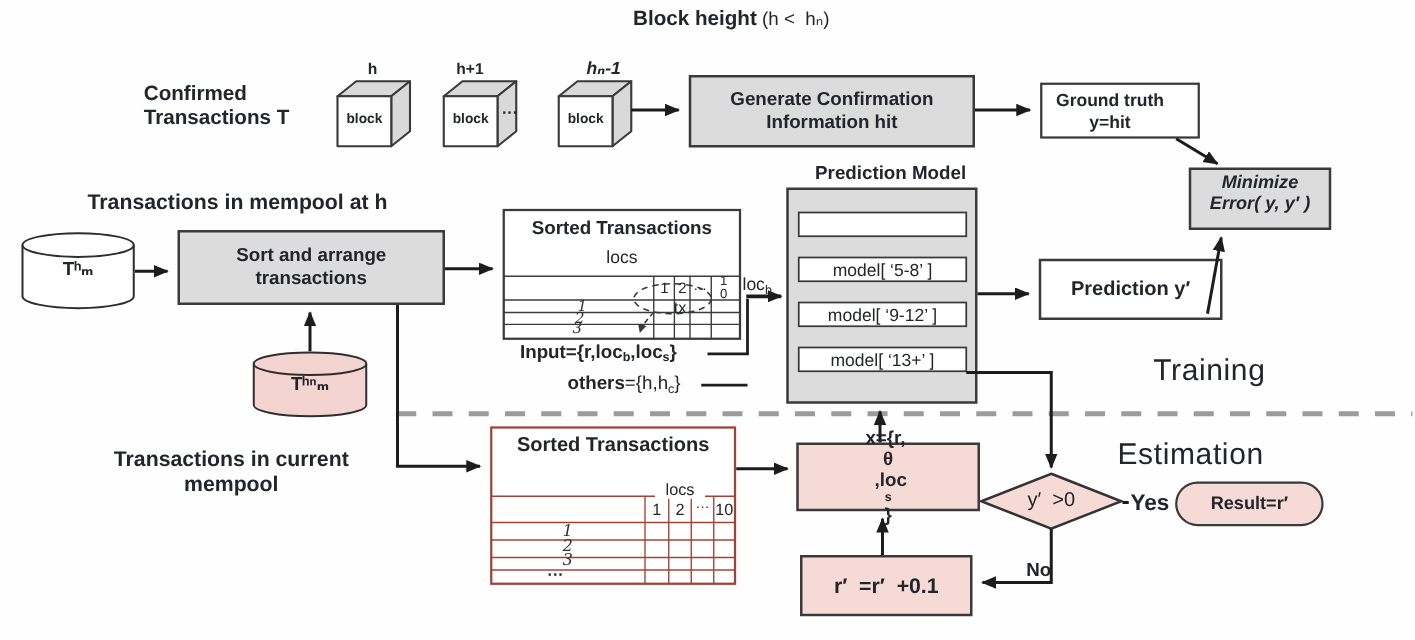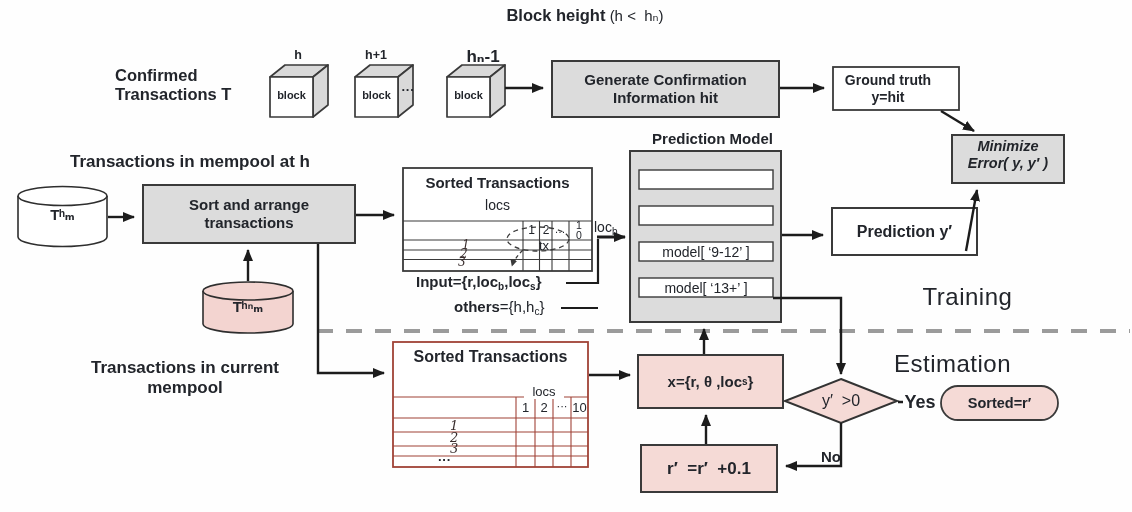--- a/index.html
+++ b/index.html
@@ -136,21 +136,21 @@
     <span class="pre">(h &lt;  hₙ)</span>
   </div>
 
   <div class="t b lh" style="left:115px;top:66px;width:155px;font-size:16.5px;">
     <span style="display:block;">Confirmed</span>
     <span style="display:block;">Transactions T</span>
   </div>
 
   <div class="t b" style="left:286px;top:48px;width:24px;text-align:center;font-size:12.5px;">h</div>
   <div class="t b" style="left:358px;top:48px;width:36px;text-align:center;font-size:12.5px;">h+1</div>
-  <div class="t b" style="left:462px;top:46px;width:42px;text-align:center;font-size:17px;">hₙ-1</div>
+  <div class="t b" style="left:462px;top:46px;width:42px;text-align:center;font-size:14px;font-style:italic;">hₙ-1</div>
   <div class="t b" style="left:270px;top:89px;width:43px;text-align:center;font-size:11px;">block</div>
   <div class="t b" style="left:355px;top:89px;width:43px;text-align:center;font-size:11px;">block</div>
   <div class="t b" style="left:447px;top:89px;width:43px;text-align:center;font-size:11px;">block</div>
   <div class="t b" style="left:398px;top:82px;width:20px;text-align:center;font-size:13px;">···</div>
 
   <div class="t c b lh" style="left:552px;top:61px;width:227px;height:56px;font-size:15px;">
     <span>Generate Confirmation</span>
     <span>Information hit</span>
   </div>
 
@@ -200,39 +200,40 @@
     <span class="b">Input</span><span class="b">={r,loc</span><span class="sub b">b</span><span class="b">,loc</span><span class="sub b">s</span><span class="b">}</span>
   </div>
   <div class="t" style="left:454px;top:298px;font-size:15px;">
     <span class="b">others</span><span>={h,h</span><span class="sub">c</span><span>}</span>
   </div>
   <div class="t" style="left:594px;top:219px;width:40px;font-size:14px;">
     <span>loc</span><span class="sub">b</span>
   </div>
 
   <div class="t b" style="left:630px;top:130px;width:165px;text-align:center;font-size:15px;">Prediction Model</div>
+  <div class="t c" style="left:639px;top:206px;width:134px;height:19px;font-size:14px;">model[ ‘5-8’ ]</div>
   <div class="t c" style="left:639px;top:242px;width:134px;height:19px;font-size:14px;">model[ ‘9-12’ ]</div>
   <div class="t c" style="left:639px;top:278px;width:134px;height:19px;font-size:14px;">model[ ‘13+’ ]</div>
 
   <div class="t big" style="left:885px;top:283px;width:165px;text-align:center;">Training</div>
   <div class="t big" style="left:855px;top:340px;width:195px;text-align:center;margin-top:10px;">Estimation</div>
 
   <div class="t b" style="left:395px;top:348px;width:191px;text-align:center;font-size:16px;">Sorted Transactions</div>
   <div class="t" style="left:524px;top:384px;width:40px;text-align:center;font-size:13px;background:#fff;">locs</div>
   <div class="t" style="left:516px;top:400px;width:19px;text-align:center;font-size:13px;">1</div>
   <div class="t" style="left:535px;top:400px;width:18px;text-align:center;font-size:13px;">2</div>
   <div class="t" style="left:553px;top:400px;width:18px;text-align:center;font-size:11px;">···</div>
   <div class="t" style="left:571px;top:400px;width:17px;text-align:center;font-size:13px;">10</div>
   <div class="t ital" style="left:450px;top:418px;width:14px;font-size:13px;">1</div>
   <div class="t ital" style="left:450px;top:430px;width:14px;font-size:13px;">2</div>
   <div class="t ital" style="left:450px;top:441px;width:14px;font-size:13px;">3</div>
   <div class="t b" style="left:438px;top:452px;width:28px;font-size:13px;">···</div>
 
-  <div class="t c b pre" style="left:638px;top:355px;width:145px;height:53px;font-size:15px;flex-direction:row;">
+  <div class="t c b pre" style="left:638px;top:355px;width:145px;height:53px;font-size:15px;flex-direction:column;">
     <span>x={r, </span><span>θ</span><span> ,loc</span><span class="sub">s</span><span>}</span>
   </div>
   <div class="t c pre" style="left:800px;top:391px;width:82px;height:20px;font-size:16px;">y′  &gt;0</div>
   <div class="t b" style="left:903px;top:392px;width:34px;text-align:center;font-size:18px;background:#fefefe;">Yes</div>
   <div class="t b" style="left:816px;top:448px;width:30px;text-align:center;font-size:15px;">No</div>
-  <div class="t c b" style="left:941px;top:386px;width:117px;height:34px;font-size:14.5px;">Sorted=r′</div>
+  <div class="t c b" style="left:941px;top:386px;width:117px;height:34px;font-size:14.5px;">Result=r′</div>
   <div class="t c b pre" style="left:641px;top:445px;width:136px;height:47px;font-size:17px;">r′  =r′  +0.1</div>
 
 </div>
 
 </body></html>

